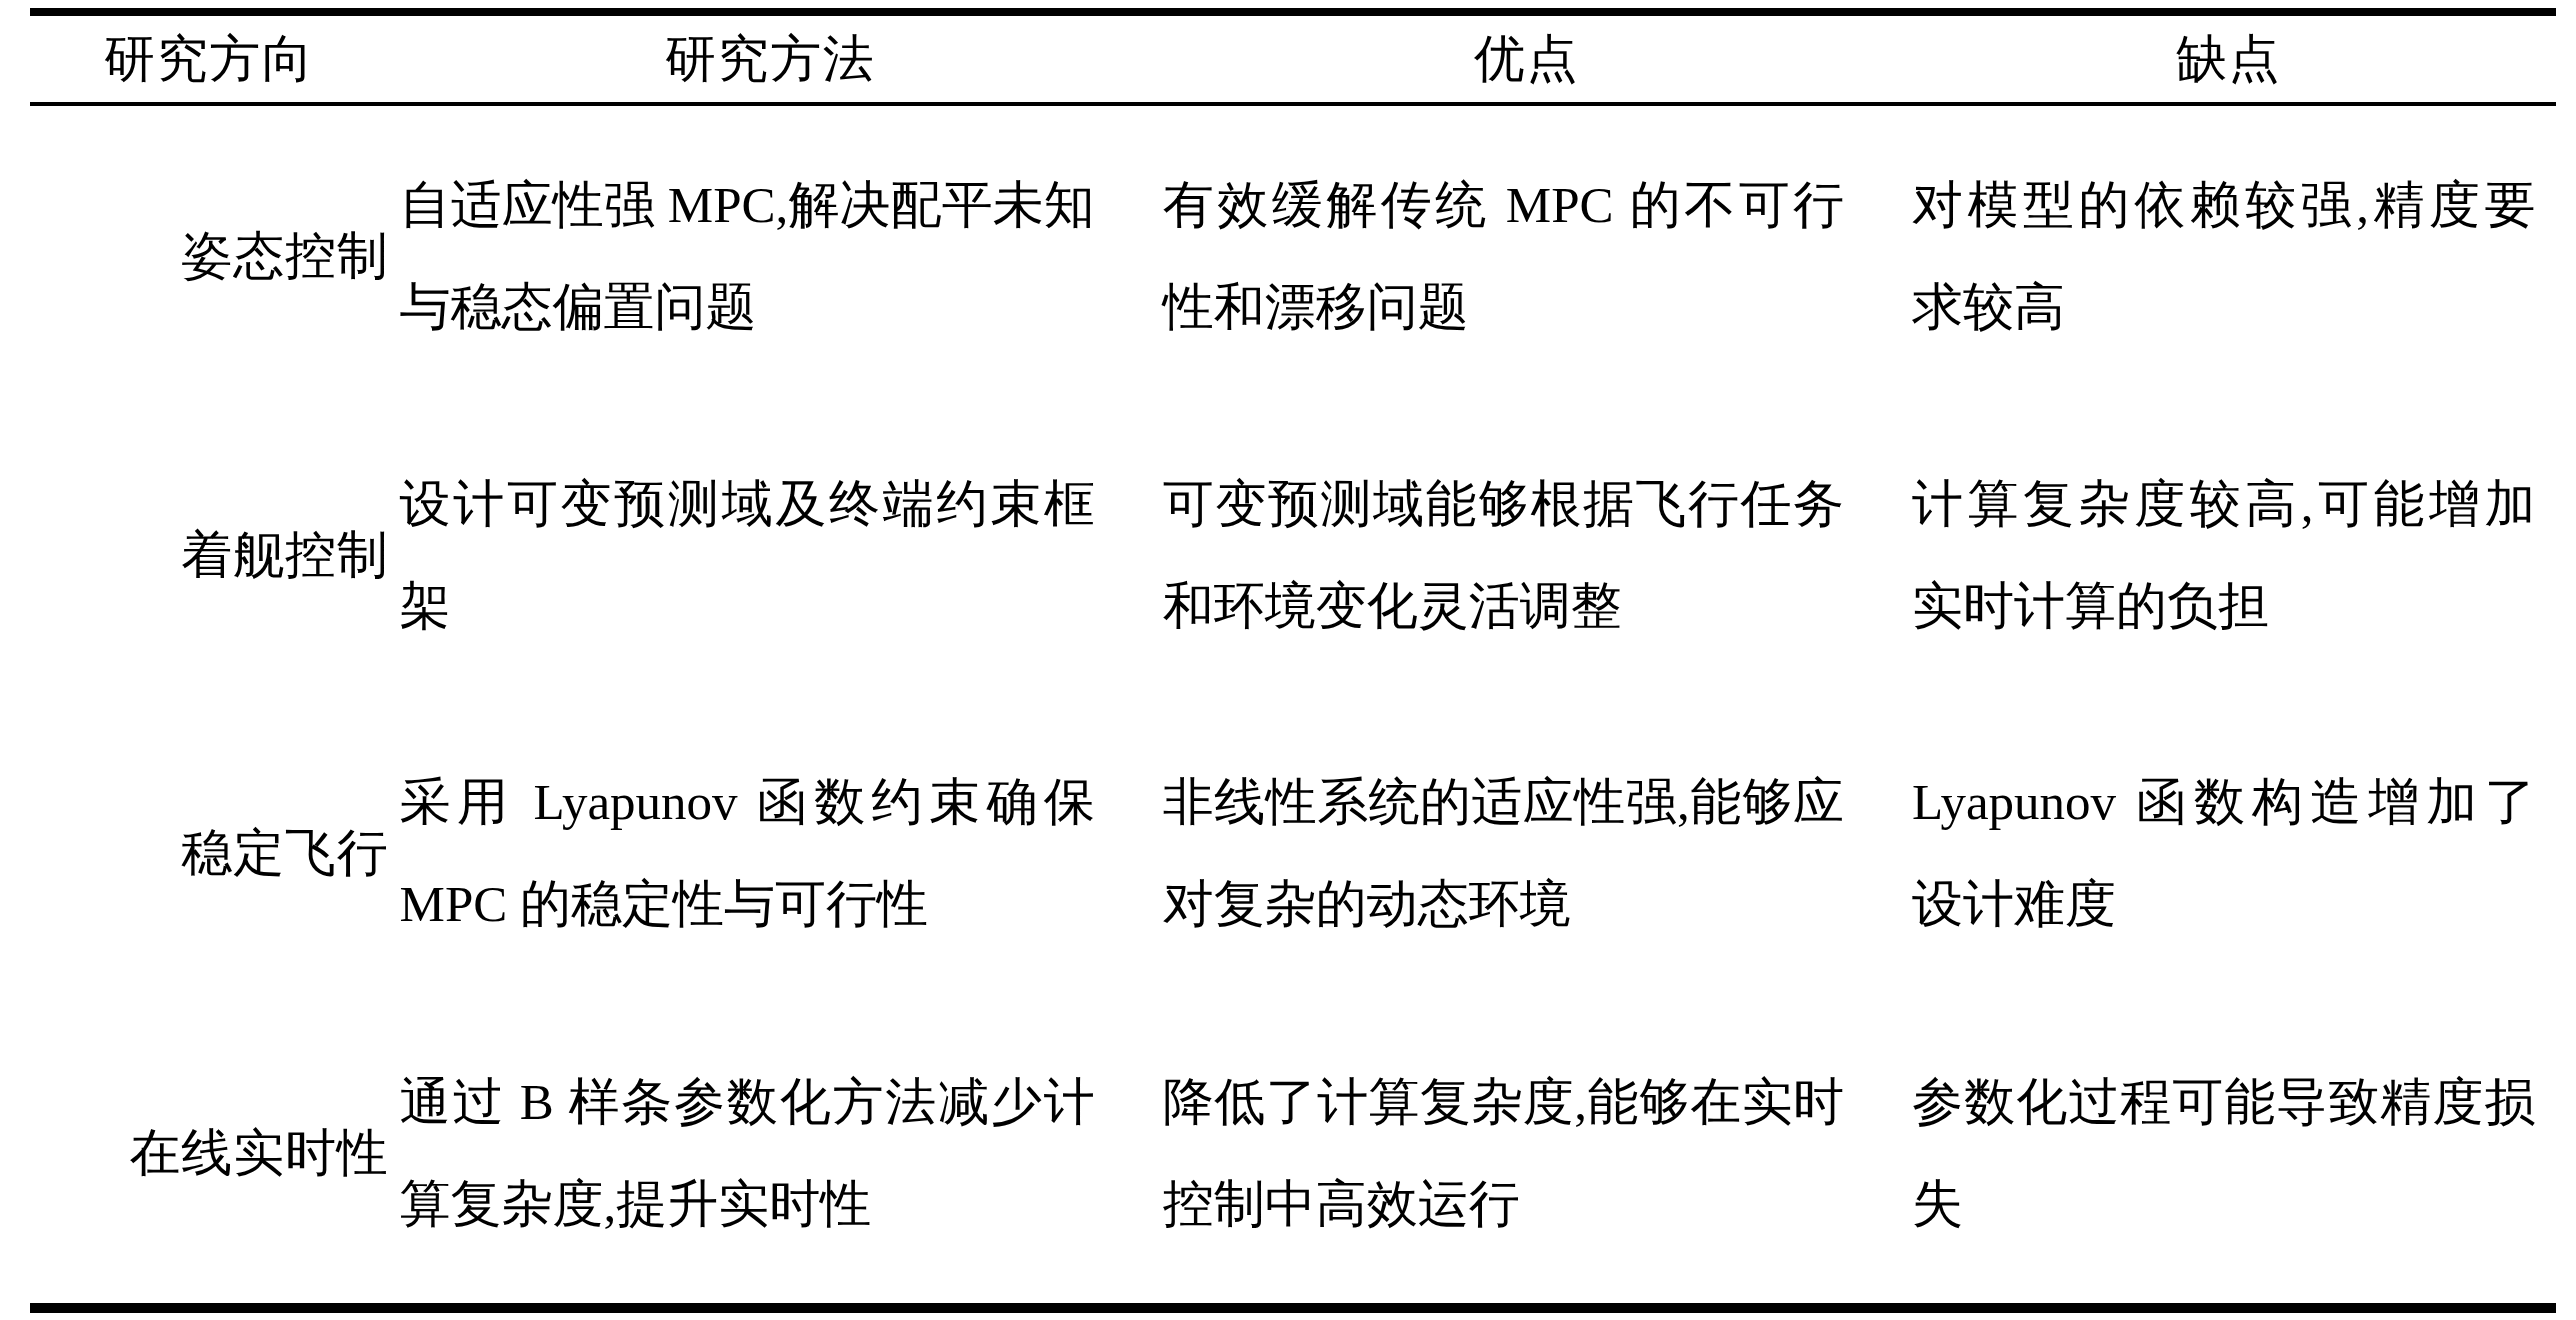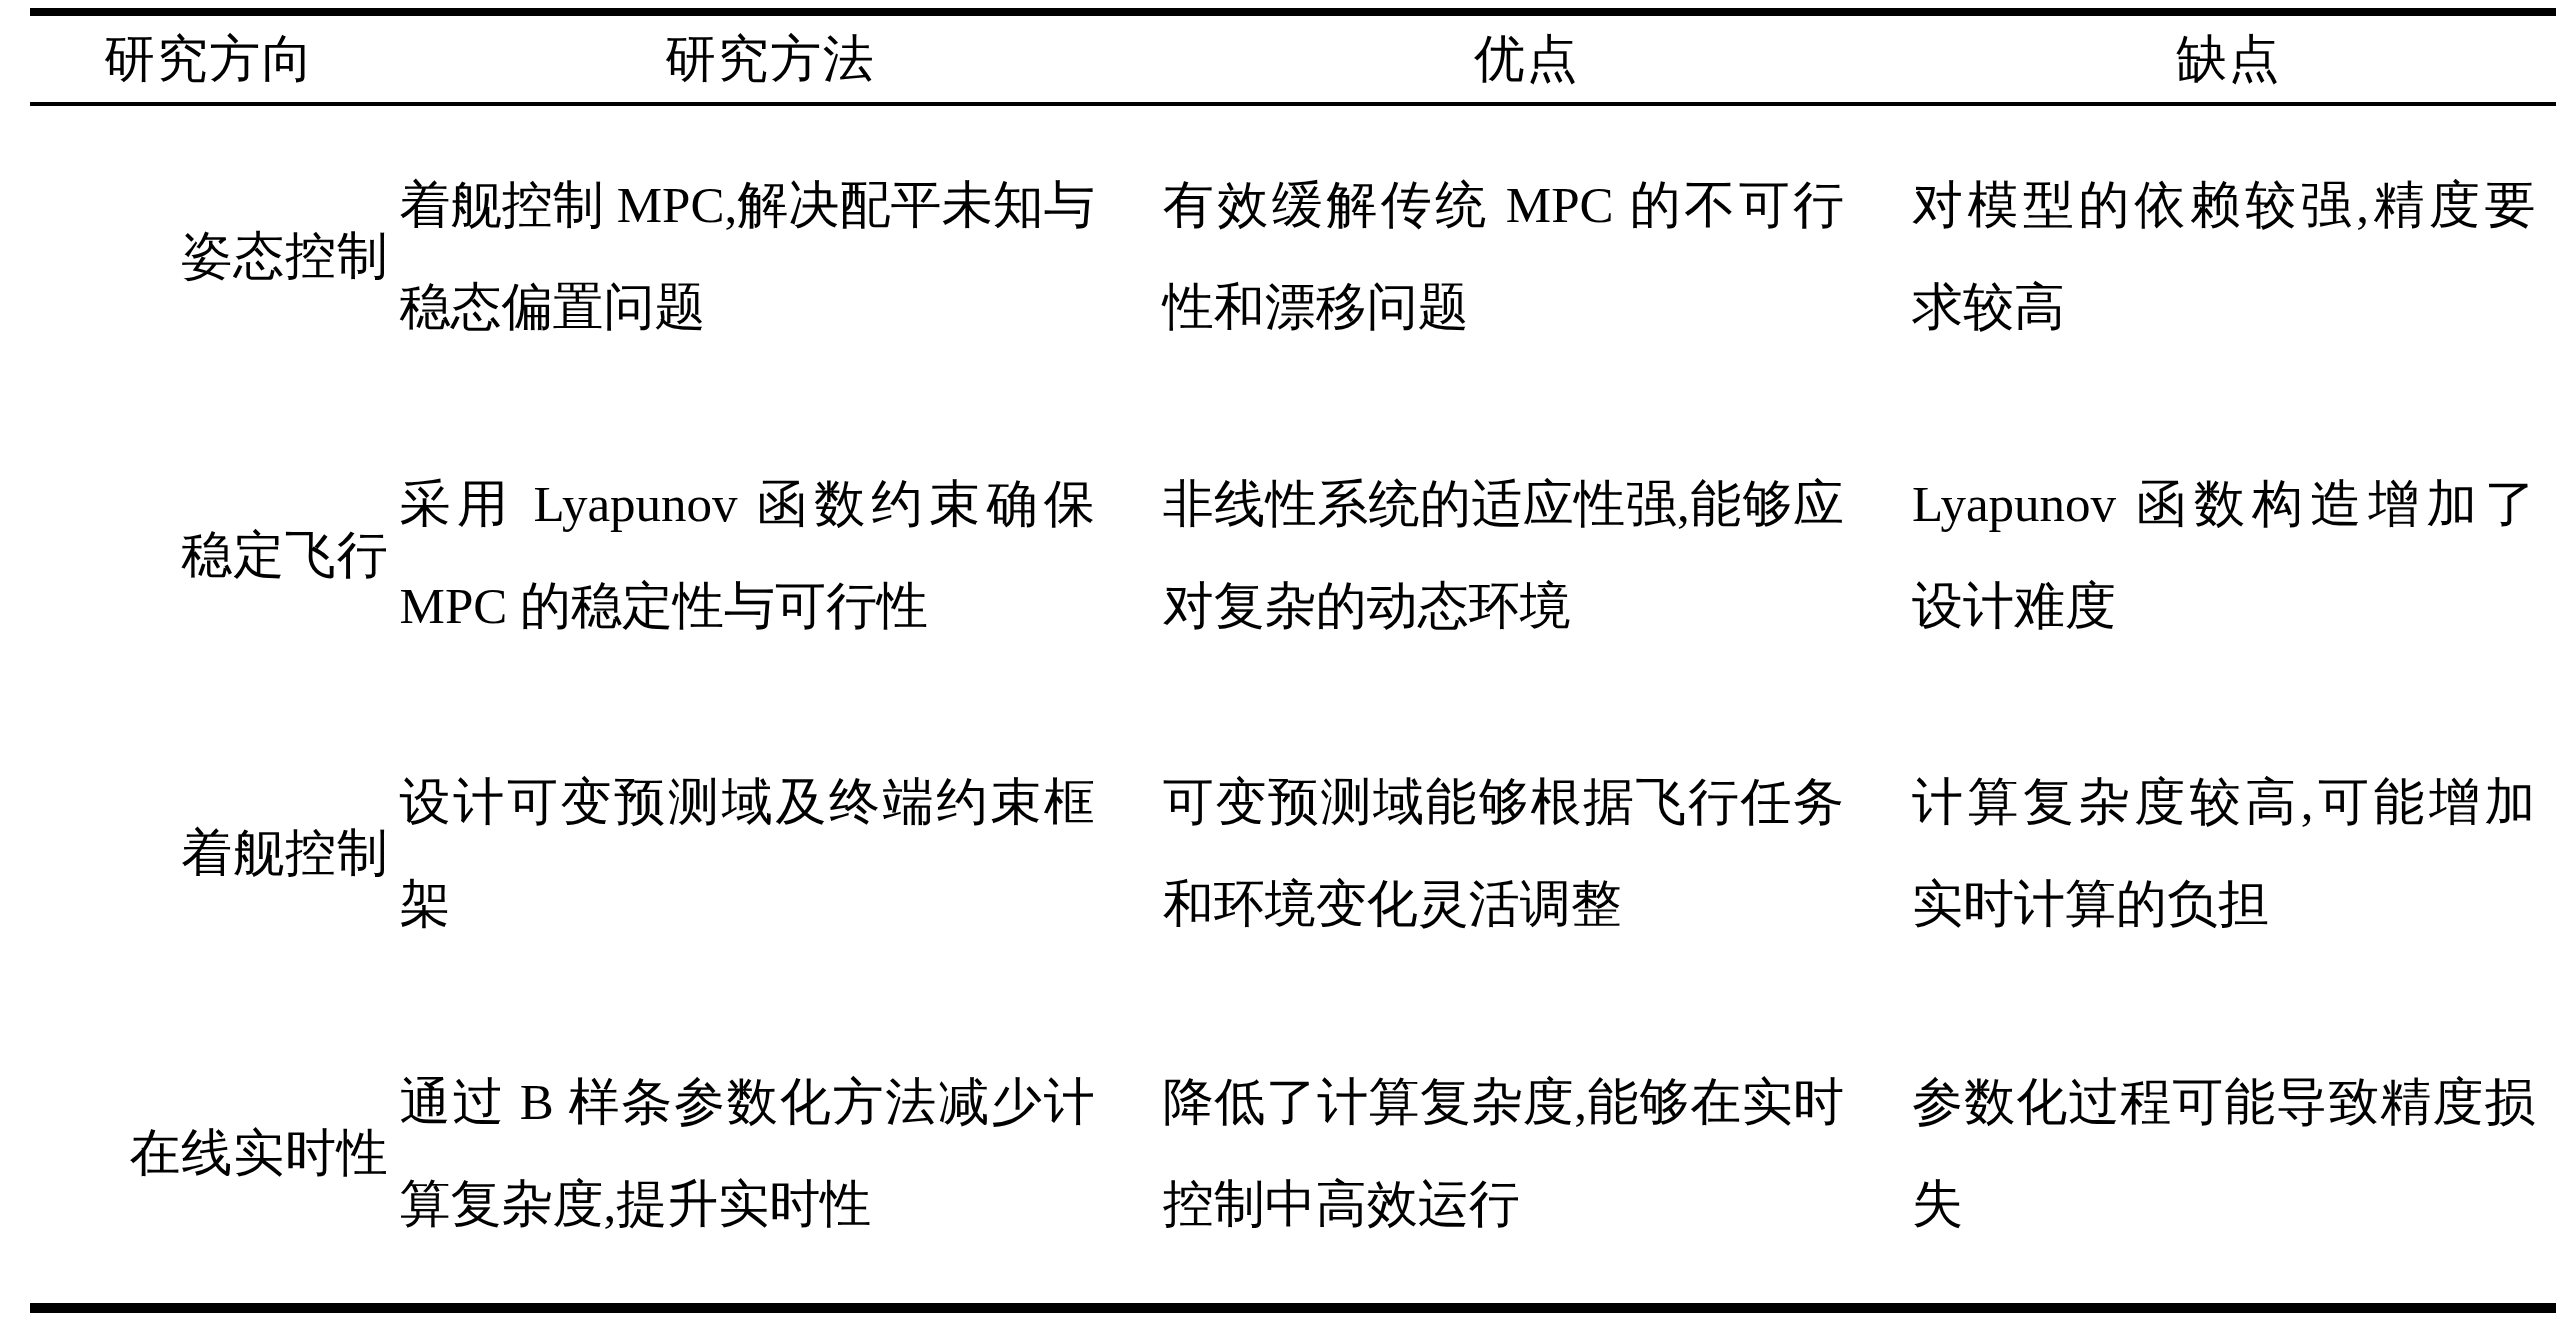--- a/index.html
+++ b/index.html
@@ -78,35 +78,35 @@
       <tr>
         <th>研究方向</th>
         <th>研究方法</th>
         <th>优点</th>
         <th>缺点</th>
       </tr>
     </thead>
     <tbody>
       <tr>
         <td class="dir">姿态控制</td>
-        <td class="method">着舰控制 MPC,解决配平未知与稳态偏置问题</td>
+        <td class="method">自适应性强 MPC,解决配平未知与稳态偏置问题</td>
         <td class="adv">有效缓解传统 MPC 的不可行性和漂移问题</td>
         <td class="dis">对模型的依赖较强,精度要求较高</td>
+      </tr>
+      <tr>
+        <td class="dir">着舰控制</td>
+        <td class="method">设计可变预测域及终端约束框架</td>
+        <td class="adv">可变预测域能够根据飞行任务和环境变化灵活调整</td>
+        <td class="dis">计算复杂度较高,可能增加实时计算的负担</td>
       </tr>
       <tr>
         <td class="dir">稳定飞行</td>
         <td class="method">采用 Lyapunov 函数约束确保 MPC 的稳定性与可行性</td>
         <td class="adv">非线性系统的适应性强,能够应对复杂的动态环境</td>
         <td class="dis">Lyapunov 函数构造增加了设计难度</td>
-      </tr>
-      <tr>
-        <td class="dir">着舰控制</td>
-        <td class="method">设计可变预测域及终端约束框架</td>
-        <td class="adv">可变预测域能够根据飞行任务和环境变化灵活调整</td>
-        <td class="dis">计算复杂度较高,可能增加实时计算的负担</td>
       </tr>
       <tr>
         <td class="dir">在线实时性</td>
         <td class="method">通过 B 样条参数化方法减少计算复杂度,提升实时性</td>
         <td class="adv">降低了计算复杂度,能够在实时控制中高效运行</td>
         <td class="dis">参数化过程可能导致精度损失</td>
       </tr>
     </tbody>
   </table>
 </div>

